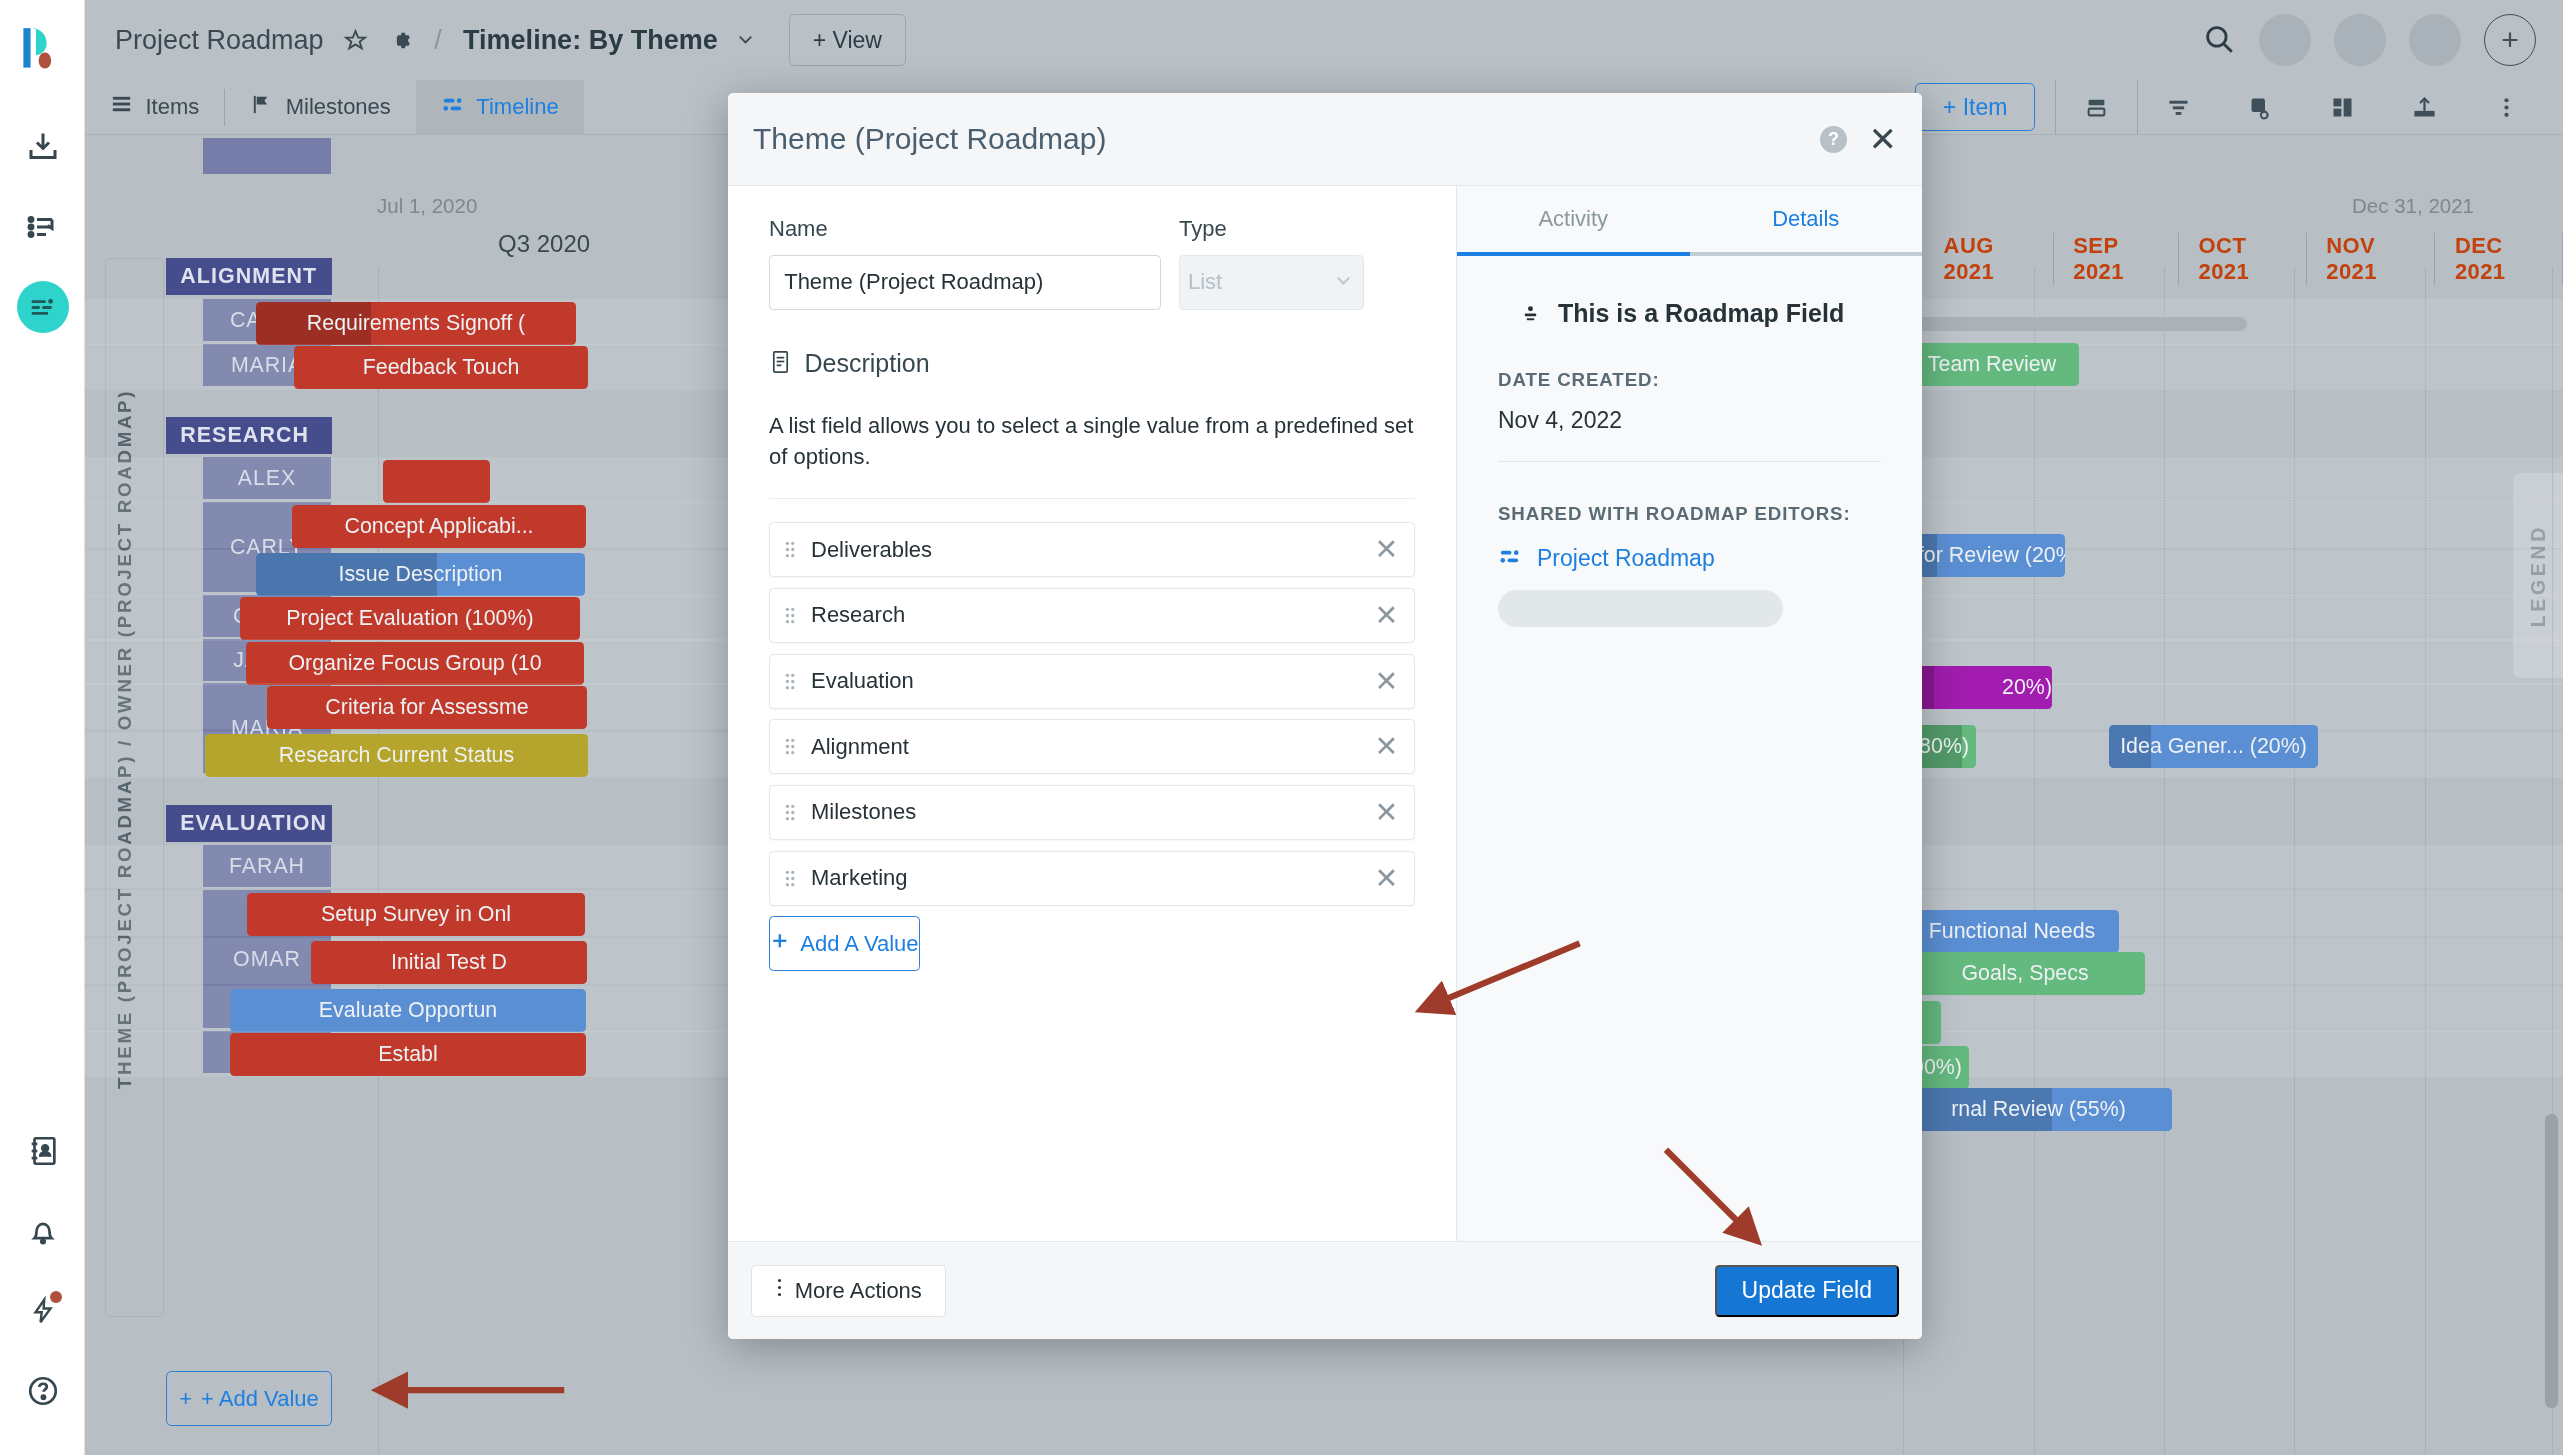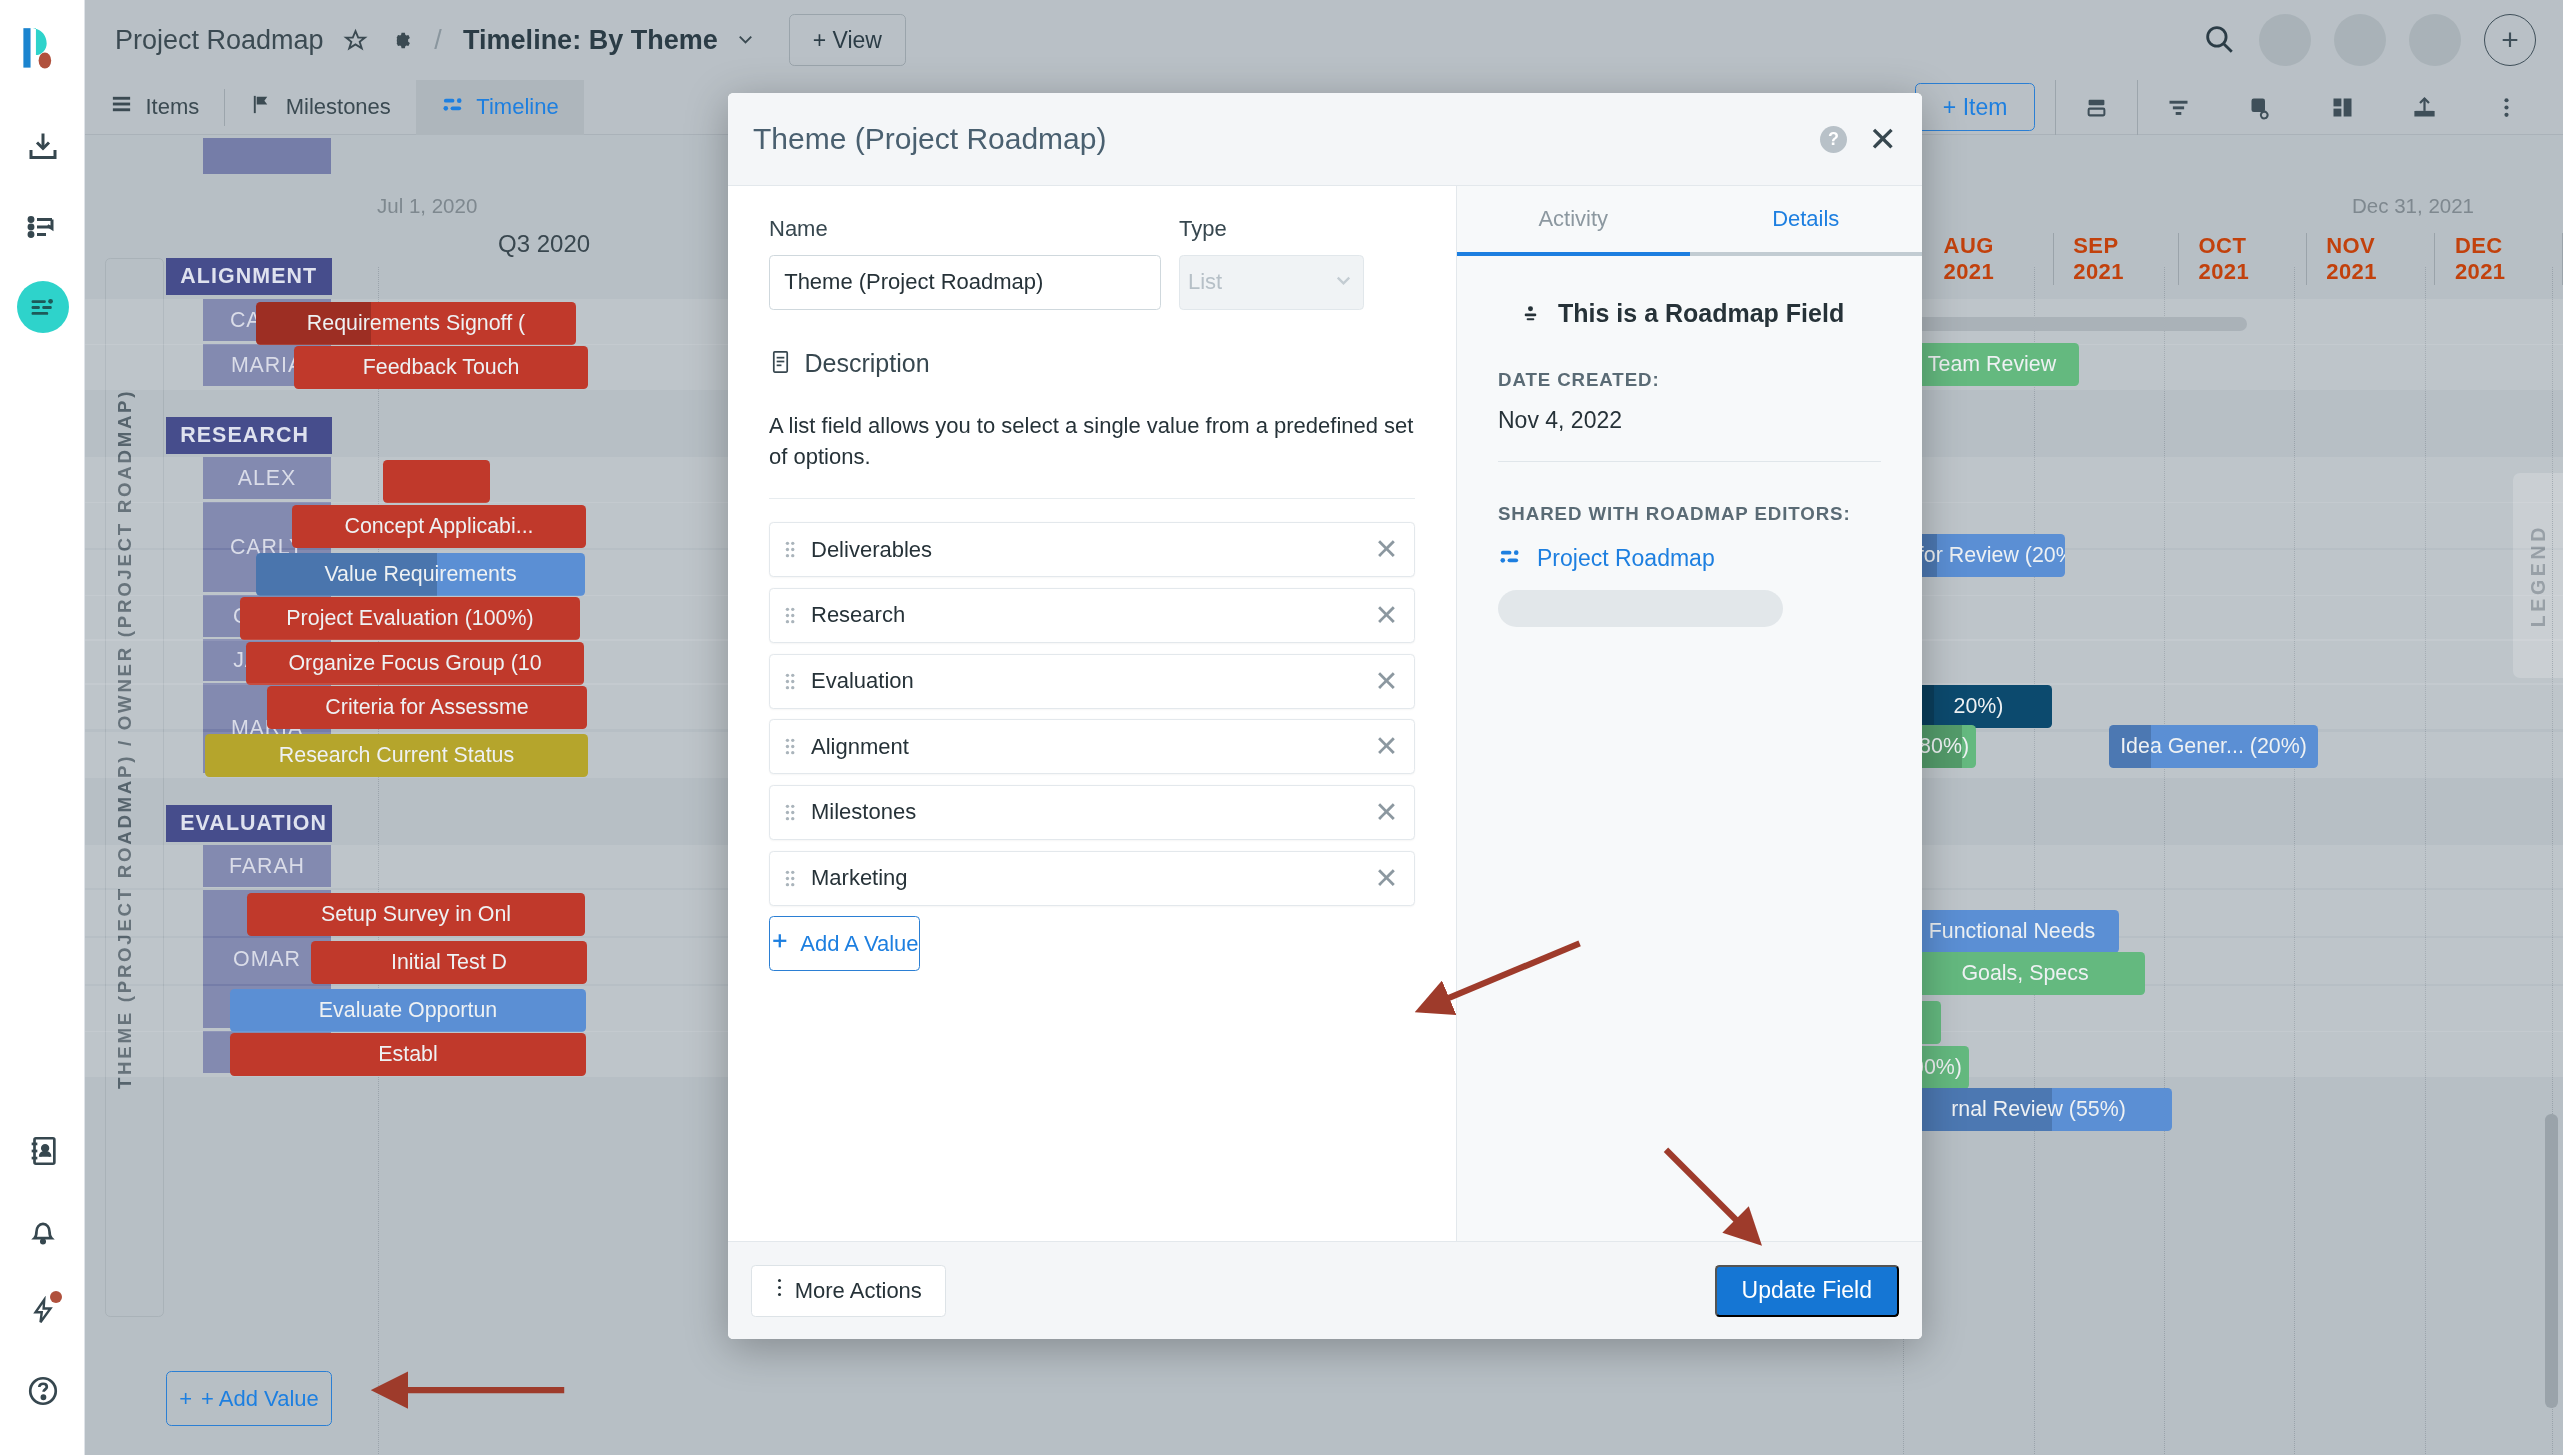--- a/index.html
+++ b/index.html
@@ -349,21 +349,21 @@
         <div class="bar" style="left: 383px; width: 107px; top: 460px; background: rgb(192, 57, 43);">
           <span style="position: relative;"></span>
         </div>
         <div class="rowband" style="top: 502px; height: 46px;"></div>
         <div class="bar" style="left: 292px; width: 294px; top: 505px; background: rgb(192, 57, 43);">
           <span style="position: relative;">Concept Applicabi...</span>
         </div>
         <div class="rowband" style="top: 550px; height: 46px;"></div>
         <div class="bar" style="left: 256px; width: 329px; top: 553px; background: rgb(91, 143, 212);">
           <div class="bar lead" style="width: 181px; background: rgba(0, 0, 0, 0.18);"></div>
-          <span style="position: relative;">Value Requirements</span>
+          <span style="position: relative;">Issue Description</span>
         </div>
         <div class="rowband" style="top: 595px; height: 46px;"></div>
         <div class="bar" style="left: 240px; width: 340px; top: 597px; background: rgb(192, 57, 43);">
           <span style="position: relative;">Project Evaluation (100%)</span>
         </div>
         <div class="rowband" style="top: 639px; height: 46px;"></div>
         <div class="bar" style="left: 246px; width: 338px; top: 642px; background: rgb(192, 57, 43);">
           <span style="position: relative;">Organize Focus Group (10</span>
         </div>
         <div class="rowband" style="top: 683px; height: 46px;"></div>
@@ -391,21 +391,21 @@
         <div class="bar" style="left: 230px; width: 356px; top: 1033px; background: rgb(192, 57, 43);">
           <span style="position: relative;">Establ</span>
         </div>
         <div class="bar" style="left: 1905px; width: 174px; top: 343px; background: rgb(100, 185, 127); justify-content: center;">
           <span style="position: relative;">Team Review</span>
         </div>
         <div class="bar" style="left: 1905px; width: 160px; top: 534px; background: rgb(91, 143, 212); justify-content: center;">
           <div class="bar lead" style="width: 32px; background: rgba(0, 0, 0, 0.16);"></div>
           <span style="position: relative;">on for Review (20%)</span>
         </div>
-        <div class="bar" style="left: 1905px; width: 147px; top: 685px; background: #0c4a6e; justify-content: center;">
+        <div class="bar" style="left: 1905px; width: 147px; top: 666px; background: #a21caf; justify-content: flex-end;">
           <div class="bar lead" style="width: 29px; background: rgba(0, 0, 0, 0.16);"></div>
           <span style="position: relative;">20%)</span>
         </div>
         <div class="bar" style="left: 1905px; width: 71px; top: 725px; background: rgb(100, 185, 127); justify-content: center;">
           <div class="bar lead" style="width: 57px; background: rgba(0, 0, 0, 0.16);"></div>
           <span style="position: relative;">(80%)</span>
         </div>
         <div class="bar" style="left: 2109px; width: 209px; top: 725px; background: rgb(91, 143, 212); justify-content: center;">
           <div class="bar lead" style="width: 42px; background: rgba(0, 0, 0, 0.16);"></div>
           <span style="position: relative;">Idea Gener...  (20%)</span>

